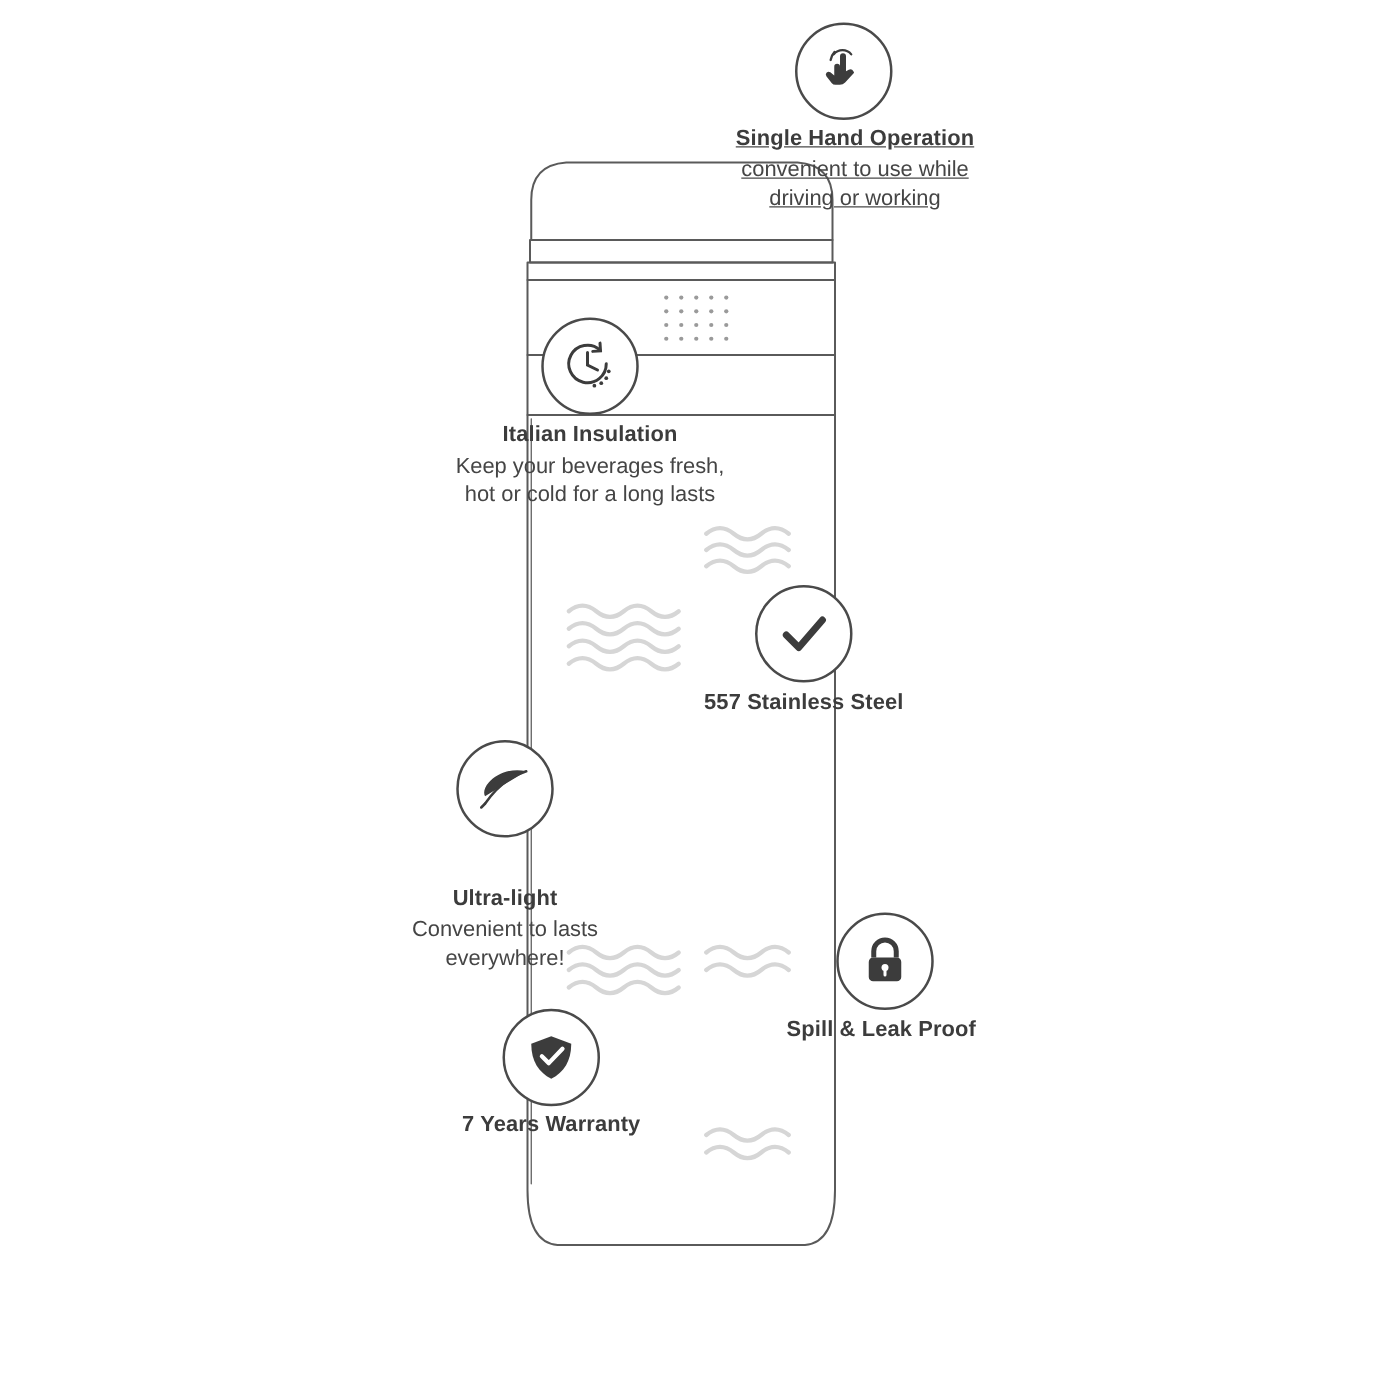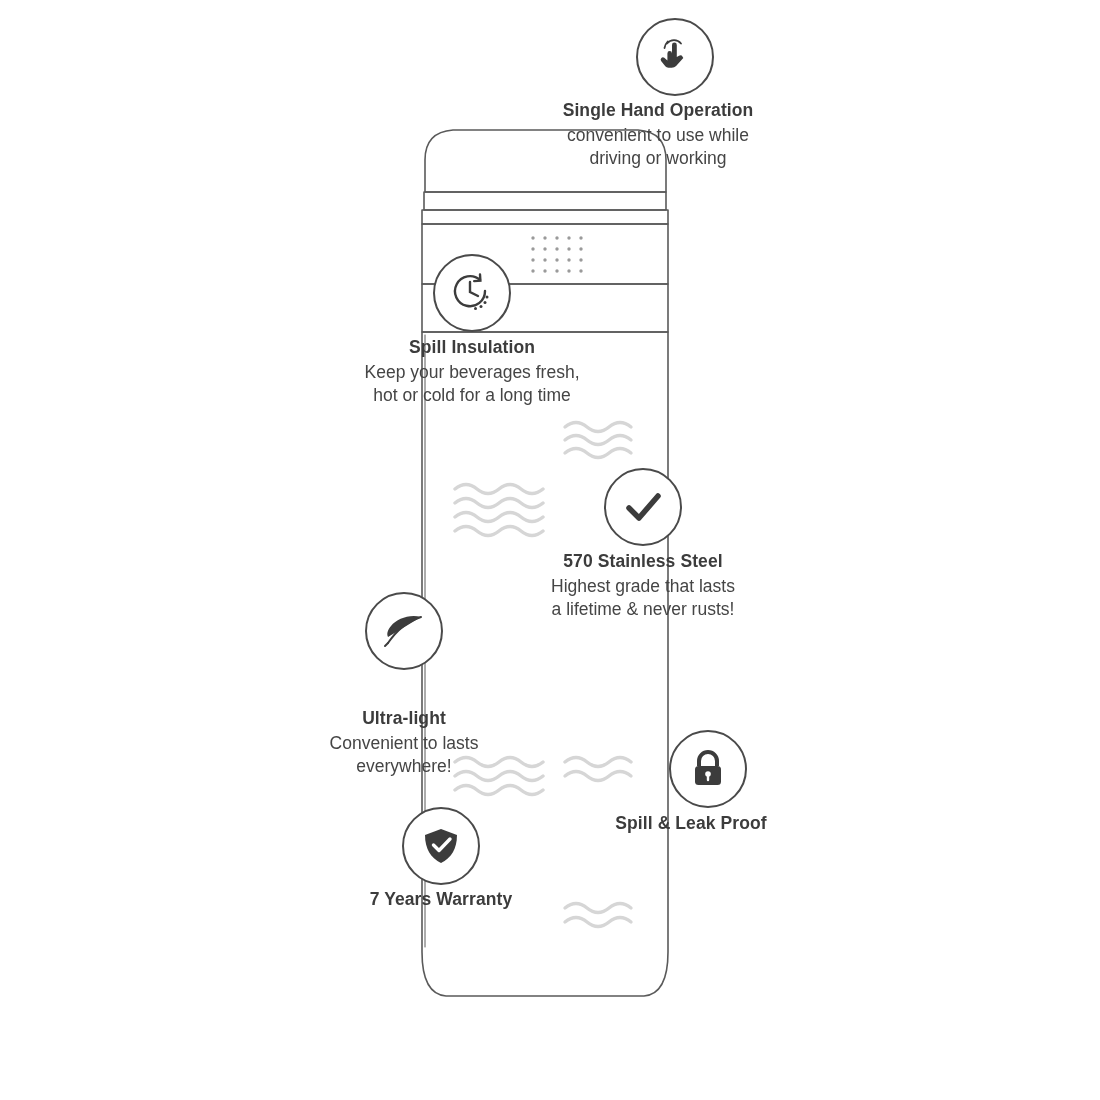--- a/index.html
+++ b/index.html
@@ -188,45 +188,43 @@
 
   <div class="badge" style="left:402px; top:807px; width:78px; height:78px;">
     <span>
       <svg width="42" height="42" viewBox="0 0 42 42">
         <path d="M21 4 L37 10 c0 14 -6 23 -16 28 C11 33 5 24 5 10 z" fill="#3c3c3c"></path>
         <path d="M13.5 20 l5.5 5.5 L30 14" fill="none" stroke="#ffffff" stroke-width="3.4" stroke-linecap="round" stroke-linejoin="round"></path>
       </svg>
     </span>
   </div>
 
-  <div class="feature" style="left:458px; top:100px; width:400px;">
+  <div class="feature" style="left:484px; top:100px; width:400px;text-decoration:underline;">
     <div class="title">Single Hand Operation</div>
     <div class="desc">convenient to use while
 driving or working</div>
   </div>
 
   <div class="feature" style="left:272px; top:337px; width:400px;">
-    <div class="title">Spill Insulation</div>
+    <div class="title">Italian Insulation</div>
     <div class="desc">Keep your beverages fresh,
-hot or cold for a long time</div>
+hot or cold for a long lasts</div>
   </div>
 
   <div class="feature" style="left:443px; top:551px; width:400px;">
-    <div class="title">570 Stainless Steel</div>
-    <div class="desc">Highest grade that lasts
-a lifetime &amp; never rusts!</div>
+    <div class="title">557 Stainless Steel</div>
   </div>
 
   <div class="feature" style="left:204px; top:708px; width:400px;">
     <div class="title">Ultra-light</div>
     <div class="desc">Convenient to lasts
 everywhere!</div>
   </div>
 
-  <div class="feature" style="left:491px; top:813px; width:400px;">
+  <div class="feature" style="left:505px; top:813px; width:400px;">
     <div class="title">Spill &amp; Leak Proof</div>
   </div>
 
   <div class="feature" style="left:241px; top:889px; width:400px;">
     <div class="title">7 Years Warranty</div>
   </div>
 
 </div>
 
 </body></html>

